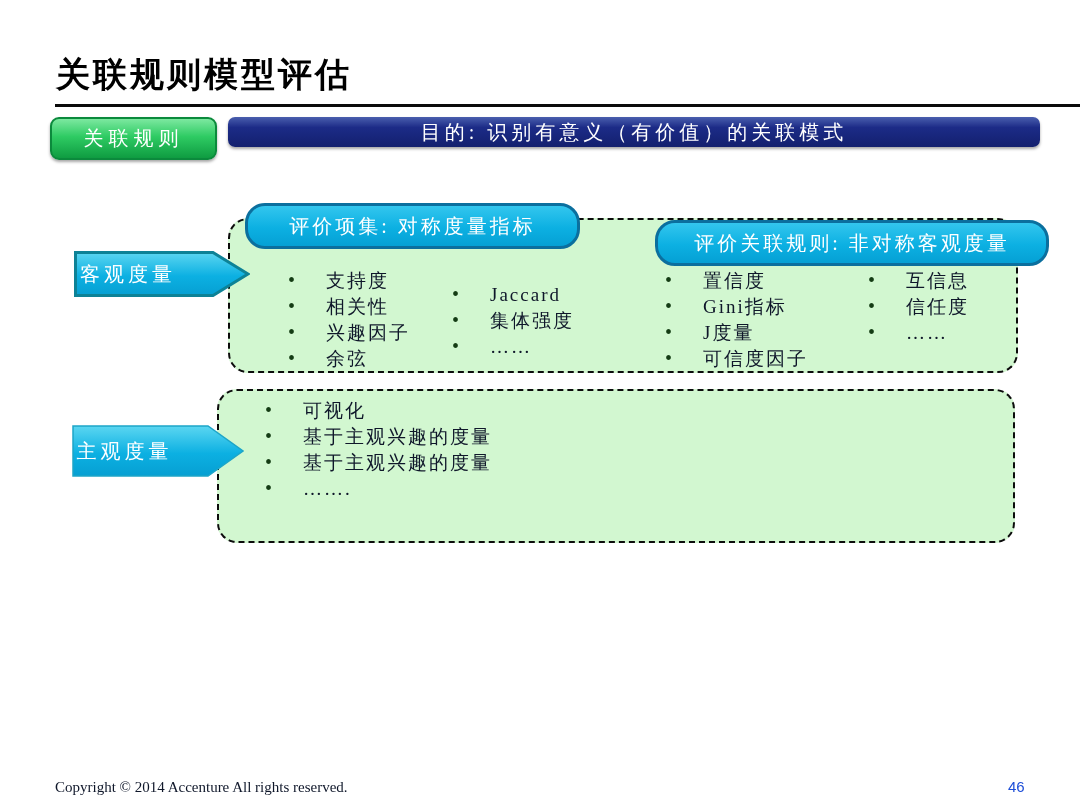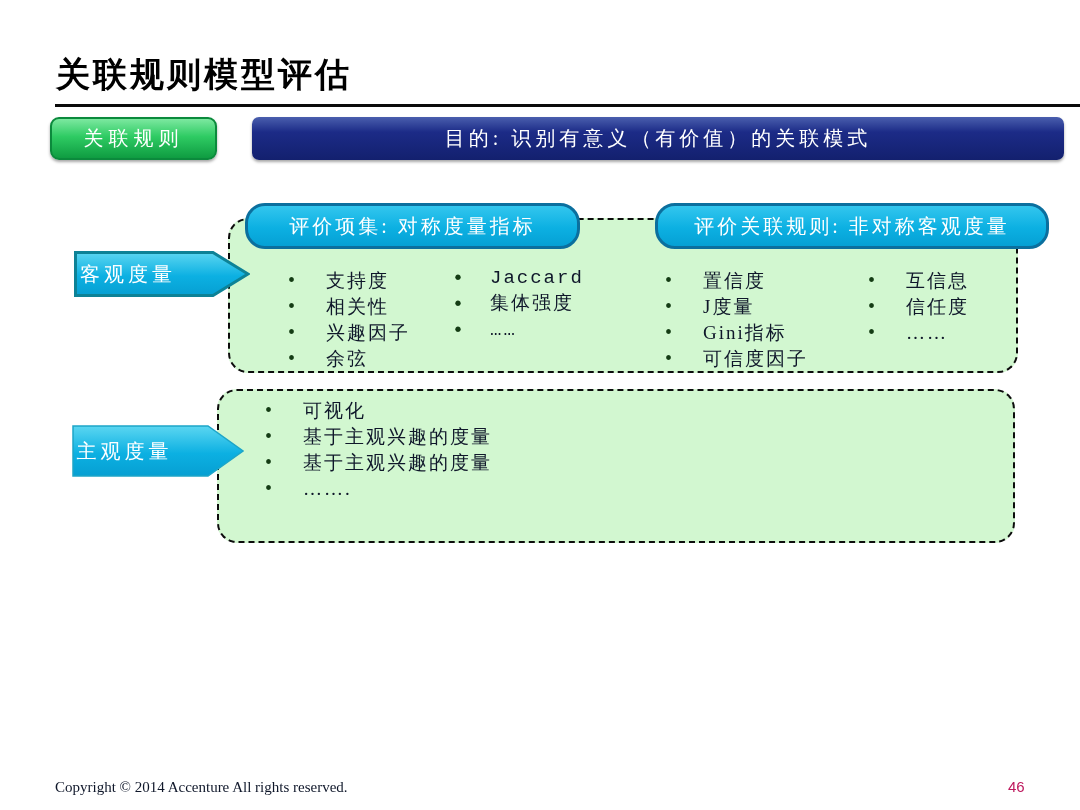--- a/index.html
+++ b/index.html
@@ -18,79 +18,79 @@
   
   .topic-btn{
     position:absolute;left:50px;top:117px;width:167px;height:43px;
     border-radius:9px;border:2px solid #0b8a3c;box-sizing:border-box;
     background:linear-gradient(180deg,#7ce8a0 0%,#2ecb63 45%,#0f9c41 100%);
     box-shadow:0 2px 3px rgba(0,0,0,.35);
     color:#fff;font-size:20px;letter-spacing:5px;
     display:flex;align-items:center;justify-content:center;
   }
   .purpose-bar{
-    position:absolute;left:228px;top:117px;width:812px;height:43px;
+    position:absolute;left:228px;top:117px;width:812px;height:30px;
     border-radius:7px;box-sizing:border-box;
     background:linear-gradient(180deg,#4a5fae 0%,#1c2b87 35%,#13206e 100%);
     box-shadow:0 2px 3px rgba(0,0,0,.35);
     color:#fff;font-size:20px;letter-spacing:4px;
-    display:flex;align-items:center;justify-content:center;margin-left:24px;
+    display:flex;align-items:center;justify-content:center;
   }
   
   .gbox{
     position:absolute;background:#d2f7d0;border:2px dashed #0c0c0c;border-radius:20px;
     box-sizing:border-box;
   }
   .gbox.box1{left:228px;top:218px;width:790px;height:155px;}
   .gbox.box2{left:217px;top:389px;width:798px;height:154px;}
   
   .chead{
     position:absolute;height:46px;box-sizing:border-box;
     border:3px solid #0b6f9e;border-radius:20px;
     background:linear-gradient(180deg,#33c6ee 0%,#0cb0e2 55%,#05a0d4 100%);
     color:#fff;font-size:20px;letter-spacing:3px;
     display:flex;align-items:center;justify-content:center;
   }
   .chead1{left:245px;top:203px;width:335px;}
-  .chead2{left:655px;top:203px;width:394px;text-align:right;}
+  .chead2{left:655px;top:220px;width:394px;text-align:right;}
   
   .arrow{position:absolute;padding-left:24px;}
   .arrow svg{display:block;}
   .arrow .arrow-label{
     position:absolute;left:0;top:0;width:78%;height:100%;
     display:flex;align-items:center;justify-content:center;
     color:#fff;font-size:20px;letter-spacing:4px;
   }
   .arrow1{left:50px;top:251px;width:176px;height:46px;}
   .arrow2{left:48px;top:425px;width:172px;height:52px;font-family:Liberation Serif, serif;}
   
   ul.blist{
     position:absolute;margin:0;padding:0;list-style:none;
     color:#0f172a;font-size:19px;letter-spacing:2px;
   }
   ul.blist li{position:relative;padding-left:38px;line-height:25px;margin-bottom:1px;}
   ul.blist li::before{
     content:"\2022";position:absolute;left:0;top:0;font-size:20px;color:#143c14;
   }
   .ul-itemset1{left:288px;top:268px;}
-  .ul-itemset2{left:452px;top:266px;font-family:Liberation Mono, monospace;}
+  .ul-itemset2{left:452px;top:282px;}
   .ul-rule1{left:665px;top:268px;}
   .ul-rule2{left:868px;top:268px;}
   .ul-subjective{left:265px;top:398px;font-size:20px;}
   .ul-subjective li{line-height:26px;padding-left:34px;}
   
   .footer{
     position:absolute;left:55px;top:779px;
     font-family:Liberation Serif, serif;
     font-size:15px;color:#0f172a;
   }
   .page-num{
     position:absolute;left:1008px;top:778px;
     font-family:"Liberation Sans","DejaVu Sans",sans-serif;
-    font-size:15px;color:#be185d;text-align:right;
+    font-size:15px;color:#1d4ed8;text-align:right;
   }
 </style>
 </head>
 <body>
 
 <div class="slide">
 
   <h1 class="title">关联规则模型评估</h1>
   <div class="title-rule"></div>
 
@@ -107,22 +107,22 @@
     <li>兴趣因子</li>
     <li>余弦</li>
   </ul>
   <ul class="blist ul-itemset2">
     <li>Jaccard</li>
     <li>集体强度</li>
     <li>……</li>
   </ul>
   <ul class="blist ul-rule1">
     <li>置信度</li>
+    <li>Gini指标</li>
     <li>J度量</li>
-    <li>Gini指标</li>
     <li>可信度因子</li>
   </ul>
   <ul class="blist ul-rule2">
     <li>互信息</li>
     <li>信任度</li>
     <li>……</li>
   </ul>
 
   <div class="arrow arrow1">
     <svg width="176" height="46" viewBox="0 0 176 46">

